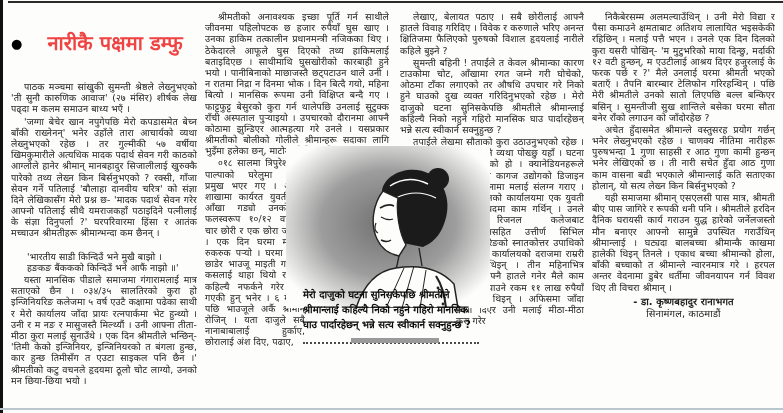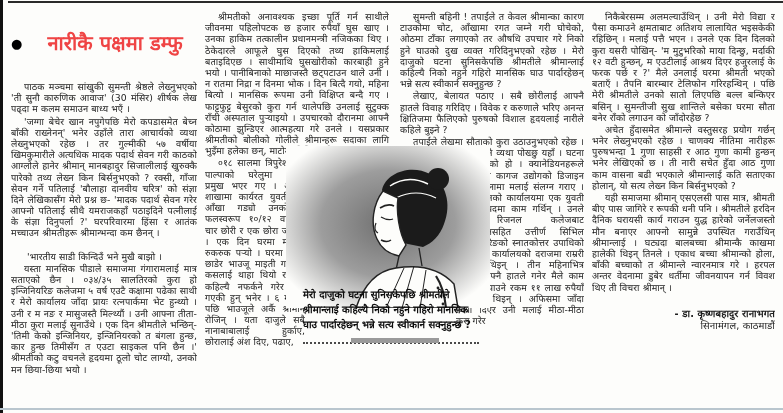--- a/index.html
+++ b/index.html
@@ -41,55 +41,56 @@
   .illustration{position:absolute;left:286px;top:146px;width:204px;height:162px;z-index:1;}
   .illustration svg{display:block;}
 
   .pullquote{
     position:absolute;left:303px;top:287px;width:176px;z-index:3;
     font-size:10px;font-weight:bold;line-height:1.5;text-align:left;color:#0d0d0d;
   }
   .dotline{position:relative;margin-top:5px;height:5px;border-bottom:2px dotted #4a4a4a;}
   .dotline .gray-seg{position:absolute;left:48px;top:1px;width:88px;height:5px;background:#9a9a9a;}
 
-  .byline{margin-top:15px;text-align:right;font-weight:bold;font-size:9.8px;line-height:1.3;}
+  .byline{margin-top:3px;text-align:center;font-weight:bold;font-size:9.8px;line-height:1.3;}
   .byline .loc{font-weight:normal;}
 </style>
 </head>
 <body>
 
 <div class="page">
   <div class="left-bar"></div>
   <div class="top-rule"></div>
 
   <div class="col col-1">
     <div class="title-row">
       <span class="bullet">●</span>
       <h1 class="headline">नारीकै पक्षमा डम्फु</h1>
     </div>
-    <p>पाठक मञ्चमा सांखुकी सुमन्ती श्रेष्ठले लेख्नुभएको 'ती सुनौ कारुणिक आवाज' (30 मंसिर) शीर्षक लेख पढ्दा म कलम समाउन बाध्य भएँ ।</p>
+    <p>पाठक मञ्चमा सांखुकी सुमन्ती श्रेष्ठले लेख्नुभएको 'ती सुनौ कारुणिक आवाज' (२७ मंसिर) शीर्षक लेख पढ्दा म कलम समाउन बाध्य भएँ ।</p>
     <p>'जग्गा बेचेर खान नपुगेपछि मेरो कपडासमेत बेच्न बाँकी राख्नेनन्' भनेर उहाँले तारा आचार्यको व्यथा लेख्नुभएको रहेछ । तर गुल्मीकी ५७ वर्षीया खिमकुमारीले अत्यधिक मादक पदार्थ सेवन गरी काठको आग्लोले हानेर श्रीमान् मानबहादुर सिजालीलाई खुरुक्कै पारेको तथ्य लेख्न किन बिर्सनुभएको ? रक्सी, गाँजा सेवन गर्ने पतिलाई 'बौलाहा दानवीय चरित्र' को संज्ञा दिने लेखिकासँग मेरो प्रश्न छ- 'मादक पदार्थ सेवन गरेर आफ्नो पतिलाई सीधै यमराजकहाँ पठाइदिने पत्नीलाई के संज्ञा दिनुपर्ला ?' घरपरिवारमा हिंसा र आतंक मच्चाउन श्रीमतीहरू श्रीमान्भन्दा कम छैनन् ।</p>
     <div class="couplet">
       <div>'भारतीय साडी किन्दिउँ भने मुखै बाझो ।</div>
+      <div>हङकङ बैंककको किन्दिउँ भने आफैं नाझो ॥'</div>
     </div>
     <p>यस्ता मानसिक पीडाले समाजमा गंगारामलाई मात्र सताएको छैन । ०३४/३५ सालतिरको कुरा हो इन्जिनियरिङ कलेजमा ५ वर्ष एउटै कक्षामा पढेका साथी र मेरो कार्यालय जाँदा प्रायः रत्नपार्कमा भेट हुन्थ्यो । उनी र म नङ र मासुजस्तै मिल्थ्यौं । उनी आफ्ना तीता-मीठा कुरा मलाई सुनाउँथे । एक दिन श्रीमतीले भन्छिन्- 'तिमी केको इन्जिनियर, इन्जिनियरको त बंगला हुन्छ, कार हुन्छ तिमीसँग त एउटा साइकल पनि छैन ।' श्रीमतीको कटु वचनले हृदयमा ठूलो चोट लाग्यो, उनको मन छिया-छिया भयो ।</p>
   </div>
 
   <div class="col col-2">
     <div class="sp sp-a"></div>
     <div class="sp sp-b"></div>
     <p>श्रीमतीको अनावश्यक इच्छा पूर्ति गर्न साथीले जीवनमा पहिलोपटक छ हजार रुपैयाँ घुस खाए । उनका हाकिम तत्कालीन प्रधानमन्त्री नजिकका थिए । ठेकेदारले आफूले घुस दिएको तथ्य हाकिमलाई बताइदिएछ । साथीमाथि घुसखोरीको कारबाही हुने भयो । पानीबिनाको माछाजस्तै छट्पटाउन थाले उनी । न रातमा निद्रा न दिनमा भोक । दिन बित्दै गयो, महिना बित्यो । मानसिक रूपमा उनी विक्षिप्त बन्दै गए । फाट्टफुट्ट बेसुरको कुरा गर्न थालेपछि उनलाई सुटुक्क राँची अस्पताल पुऱ्याइयो । उपचारको दौरानमा आफ्नै कोठामा झुन्डिएर आत्महत्या गरे उनले । यसप्रकार श्रीमतीको बोलीको गोलीले श्रीमान्हरू सदाका लागि भुइँमा हलेका छन्, माटोमा मिसिन पुगेका छन् ।</p>
     <p>०१८ सालमा त्रिपुरेश्वर घरेलुबाट मेरा आफ्नै दाजु पाल्पाको घरेलुमा शाखा प्रमुख भएर गए । आफ्नै शाखामा कार्यरत युवतीमाथि आँखा गड्यो उनको । फलस्वरूप १०/१२ वर्षभित्र चार छोरी र एक छोरा जन्मिए । एक दिन घरमा मामुली रुकरुक पऱ्यो । घरमा बच्चा छाडेर भाउजू माइती गइन् । कसलाई थाहा थियो र उनी कहिल्यै नफर्कने गरेर उता गएकी हुन् भनेर । ६ महिना पछि भाउजूले अर्कै श्रीमान् रोजिन् । यता दाजुले सबै नानाबाबालाई हुर्काए, छोरालाई अंश दिए, पढाए,</p>
   </div>
 
   <div class="col col-3">
     <div class="sp sp-a"></div>
     <div class="sp sp-b"></div>
+    <p>लेखाए, बेलायत पठाए । सबै छोरीलाई आफ्नै हातले विवाह गरिदिए । विवेक र करुणाले भरिए अनन्त क्षितिजमा फैलिएको पुरुषको विशाल हृदयलाई नारीले कहिले बुझ्ने ?</p>
     <p>सुमन्ती बहिनी ! तपाईंले त केवल श्रीमान्का कारण टाउकोमा चोट, आँखामा रगत जम्ने गरी घोचेको, ओठमा टाँका लगाएको तर औषधि उपचार गरे निको हुने घाउको दुख व्यक्त गरिदिनुभएको रहेछ । मेरो दाजुको घटना सुनिसकेपछि श्रीमतीले श्रीमान्लाई कहिल्यै निको नहुने गहिरो मानसिक घाउ पार्दारहेछन् भन्ने सत्य स्वीकार्न सक्नुहुन्छ ?</p>
-    <p>लेखाए, बेलायत पठाए । सबै छोरीलाई आफ्नै हातले विवाह गरिदिए । विवेक र करुणाले भरिए अनन्त क्षितिजमा फैलिएको पुरुषको विशाल हृदयलाई नारीले कहिले बुझ्ने ?</p>
     <p>तपाईंले लेखमा सौताको कुरा उठाउनुभएको रहेछ । मेरो आफ्नै व्यथा पोख्छु यहाँ । घटना ०४१ तिरको हो । क्यानेडियनहरूले नेपालगन्ज कागज उद्योगको डिजाइन एवं स्थापनामा मलाई संलग्न गराए । क्यानेडियनको कार्यालयमा एक युवती सेक्रेटरी पदमा काम गर्थिन् । उनले मेरो रिजनल कलेजबाट डिस्टिङ्सनसहित उत्तीर्ण सिभिल इन्जिनियरिङको स्नातकोत्तर उपाधिको फोटोकपी कार्यालयको दराजमा राम्ररी राखेकी थिइन् । तीन महिनाभित्र मलाई आफ्नै हातले गनेर मैले काम गरेबापत पाउने रकम ११ लाख रुपैयाँ बुझाएकी थिइन् । अफिसमा जाँदा चिया दिएर उनी मलाई मीठा-मीठा कुरा गरेर</p>
   </div>
 
   <div class="col col-4">
     <p>निकैबेरसम्म अलमल्याउँथिन् । उनी मेरो विद्या र पैसा कमाउने क्षमताबाट अतिशय लालायित भइसकेकी रहिछिन् । मलाई पत्तै भएन । उनले एक दिन दिलको कुरा यसरी पोखिन्- 'म मुटुभरिको माया दिन्छु, मर्दाकी १२ वटी हुन्छन्, म एउटीलाई आश्रय दिएर हजुरलाई के फरक पर्छ र ?' मैले उनलाई घरमा श्रीमती भएको बताएँ । तैपनि बारम्बार टेलिफोन गरिरहन्थिन् । पछि मेरी श्रीमतीले उनको सातो लिएपछि बल्ल बन्किएर बसिन् । सुमन्तीजी सुख शान्तिले बसेका घरमा सौता बनेर राँको लगाउन को जाँदोरहेछ ?</p>
     <p>अचेत हुँदासमेत श्रीमान्ले वस्तुसरह प्रयोग गर्छन् भनेर लेख्नुभएको रहेछ । चाणक्य नीतिमा नारीहरू पुरुषभन्दा 1 गुणा साहसी र आठ गुणा कामी हुन्छन् भनेर लेखिएको छ । ती नारी सचेत हुँदा आठ गुणा काम वासना बढी भएकाले श्रीमान्लाई कति सताएका होलान्, यो सत्य लेख्न किन बिर्सनुभएको ?</p>
     <p>यही समाजमा श्रीमान् एसएलसी पास मात्र, श्रीमती बीए पास जागिरे र रूपकी धनी पनि । श्रीमतीले हरदिन दैनिक घरायसी कार्य गराउन युद्ध हारेको जर्नेलजस्तो मौन बनाएर आफ्नो सामुन्ने उपस्थित गराउँथिन् श्रीमान्लाई । घट्यदा बालबच्चा श्रीमान्कै काखमा हालेकी थिइन् तिनले । एकाध बच्चा श्रीमान्को होला, बाँकी बच्चाको त श्रीमान्ले न्वारनमात्र गरे । हरपल अन्तर वेदनामा डुबेर धर्तीमा जीवनयापन गर्न विवश थिए ती विचरा श्रीमान् ।</p>
     <div class="byline">
       <div>- डा. कृष्णबहादुर रानाभगत</div>
       <div class="loc">सिनामंगल, काठमाडौं</div>

